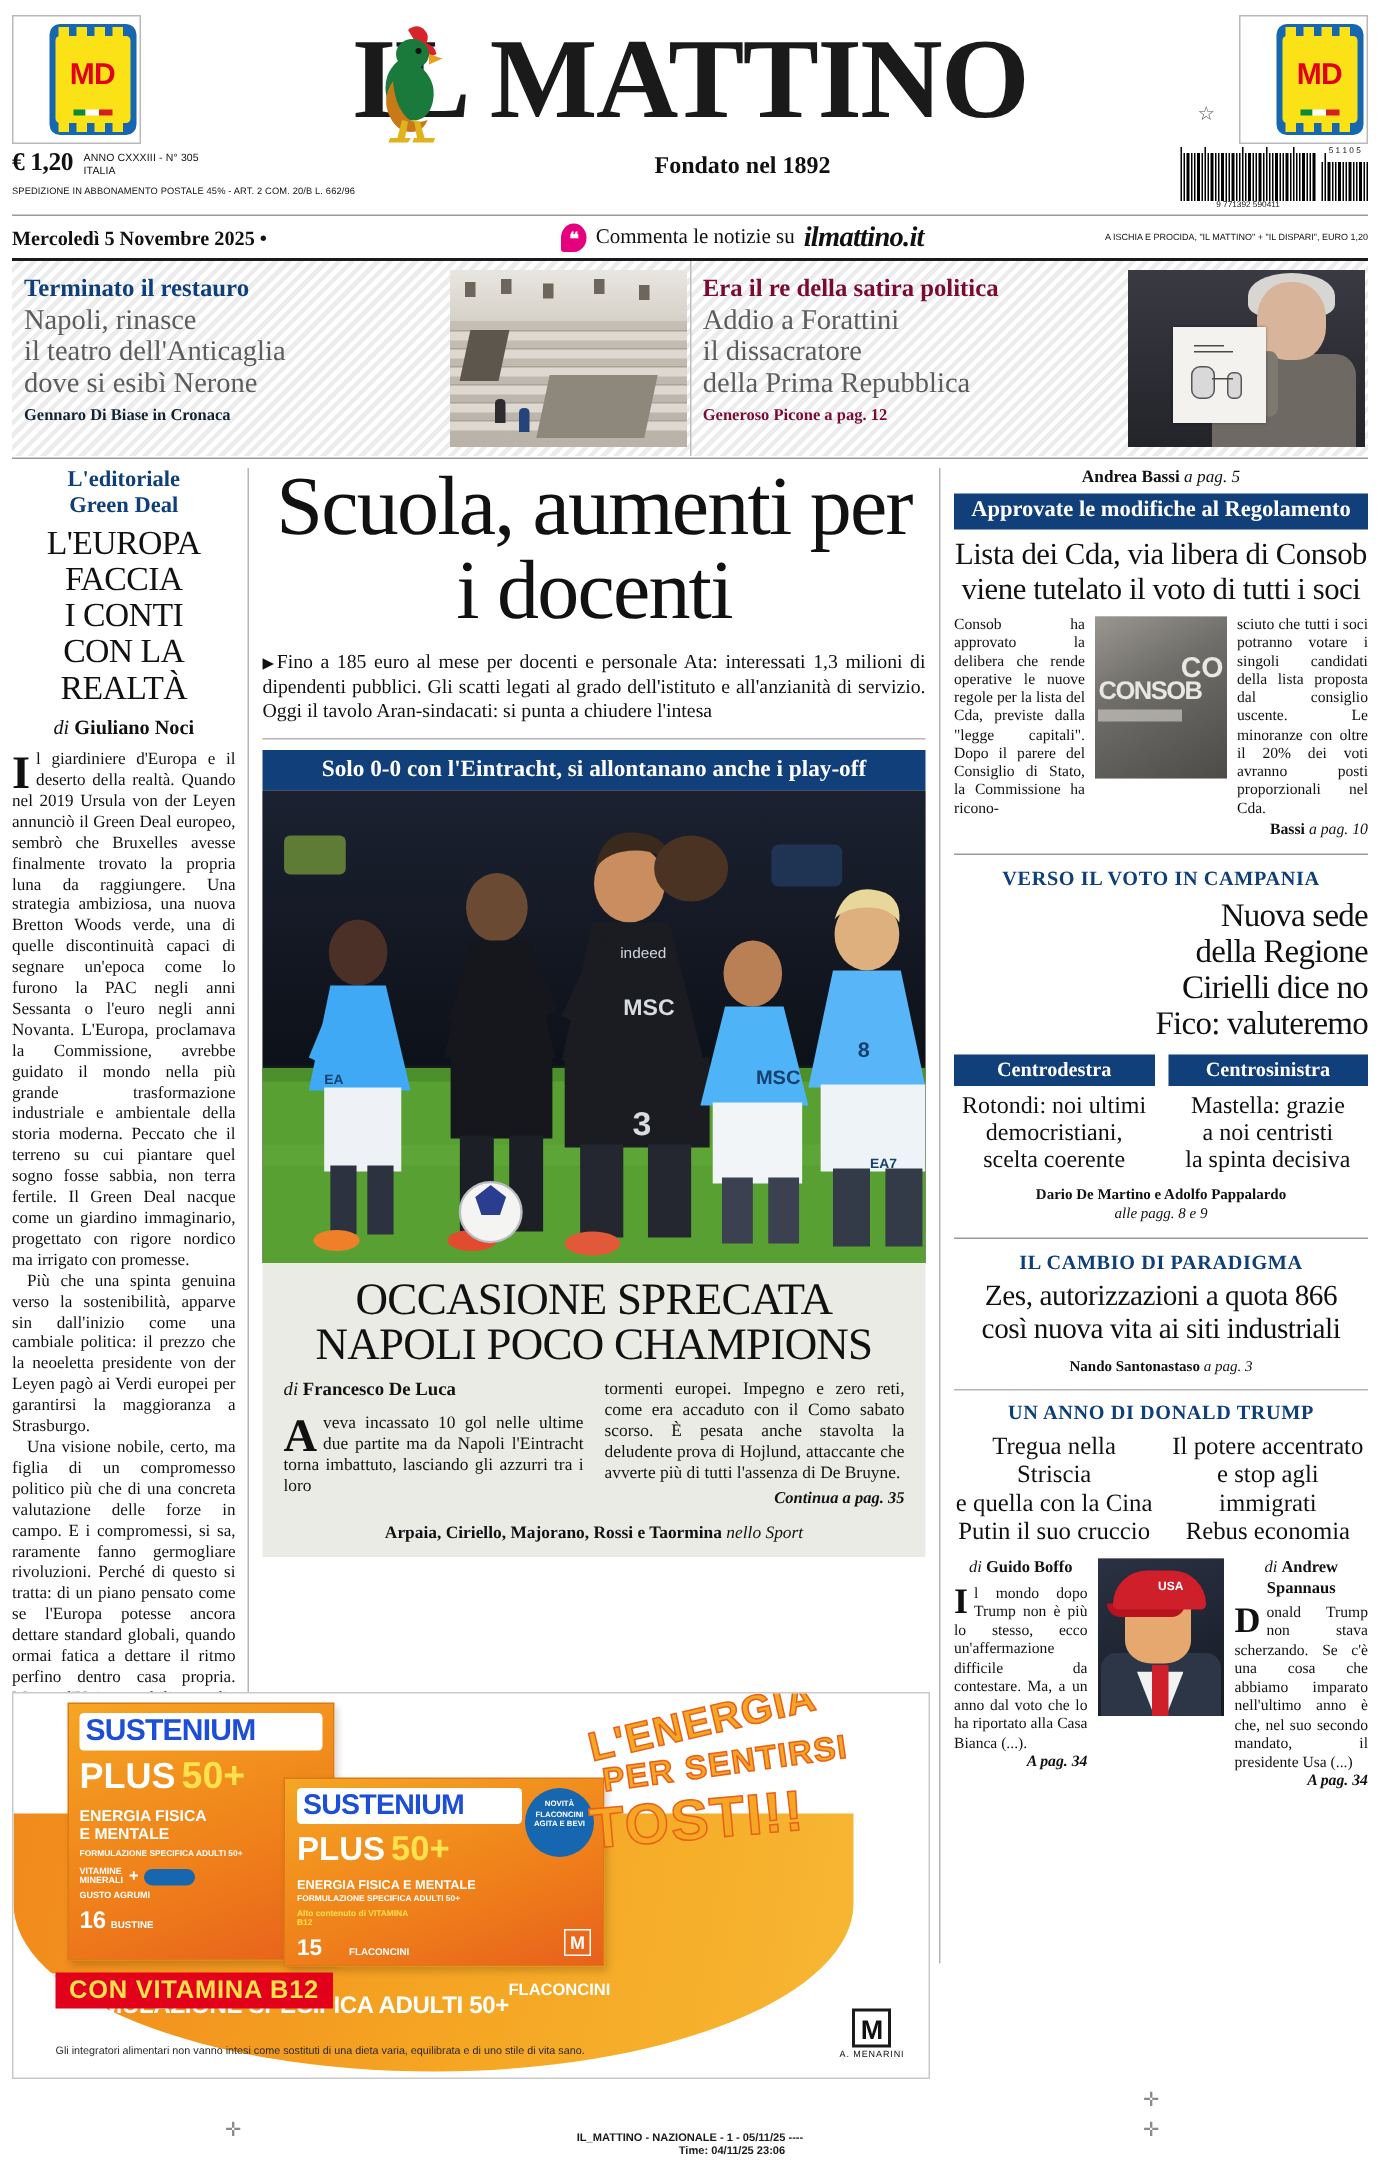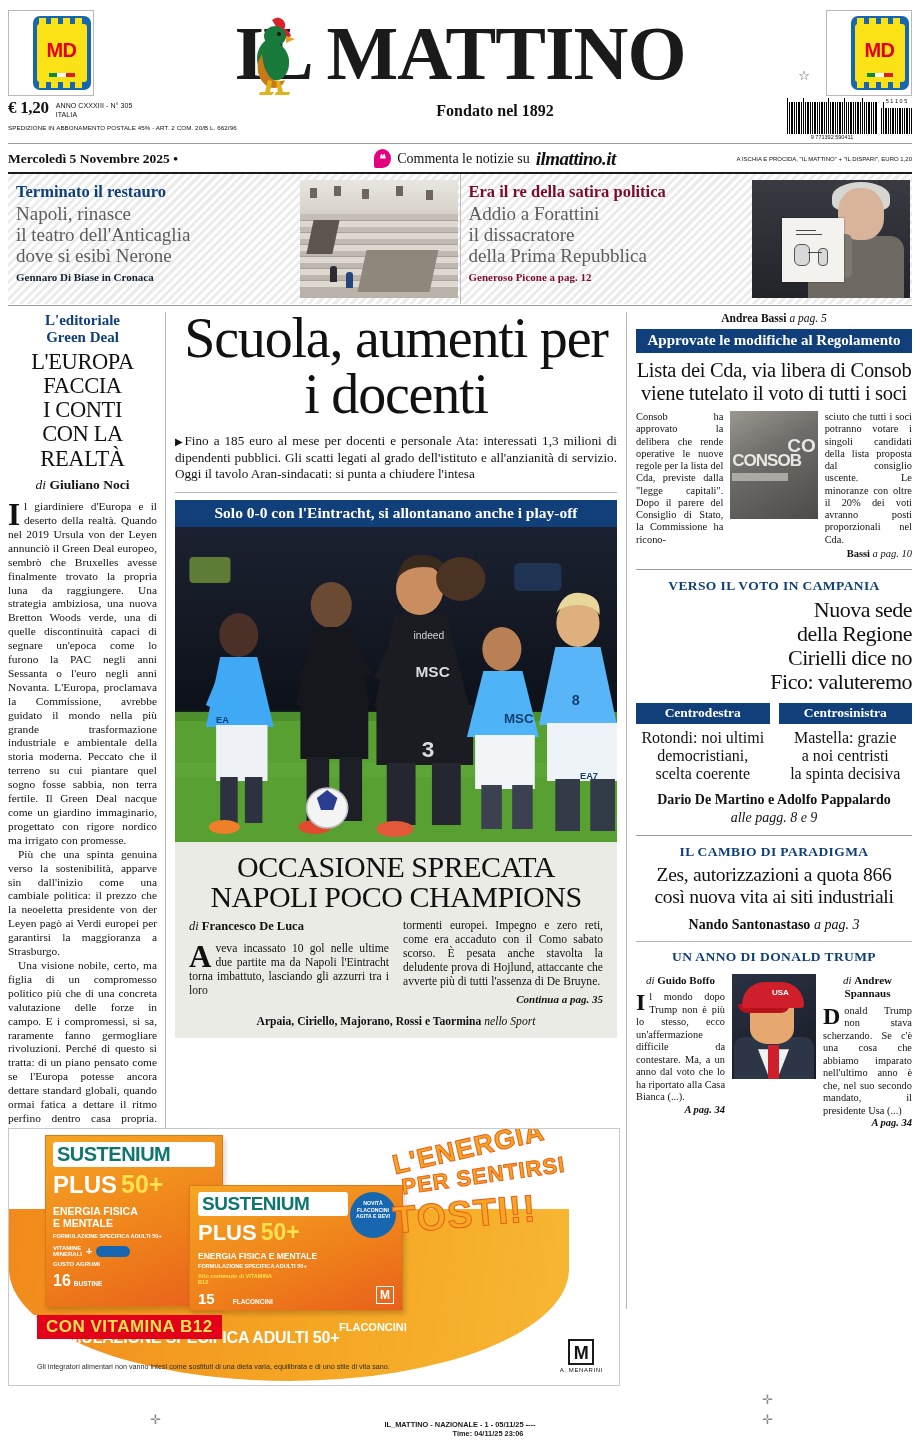--- a/index.html
+++ b/index.html
@@ -160,21 +160,21 @@
   .sep-line { border-top:1px solid #9a9a9a; margin:9px 0 8px; }
   .sep-line2 { border-top:1px solid #b5b5b5; margin:8px 0 7px; }
 
   .r-kicker { text-align:center; color:#0f3f79; font-weight:bold; font-size:13.5px; letter-spacing:0.4px; }
   .r-big { text-align:right; font-size:22px; line-height:1.08; margin-top:4px; letter-spacing:-0.5px; }
 
   .two-band { display:flex; gap:9px; margin-top:10px; }
   .two-band > div { flex:1; }
   .mini-band { background:#113f79; color:#fff; text-align:center; font-weight:bold; font-size:13.5px; padding:2px 0 3px; }
   .mini-head { text-align:center; font-size:16px; line-height:1.12; margin-top:5px; }
-  .mini-by { text-align:center; font-size:14px; font-weight:bold; margin-top:8px; line-height:1.25; }
+  .mini-by { text-align:center; font-size:10px; font-weight:bold; margin-top:8px; line-height:1.25; }
   .mini-by i { font-weight:normal; }
 
   .zes-head { text-align:center; font-size:19.5px; line-height:1.12; margin-top:4px; letter-spacing:-0.3px; }
 
   .trump-cols { display:flex; gap:9px; margin-top:5px; }
   .trump-cols > div { flex:1; text-align:center; font-size:16.5px; line-height:1.14; }
   .trump-body { display:flex; gap:7px; margin-top:9px; font-size:10.4px; line-height:1.2; text-align:justify; }
   .trump-body > div.tcol { flex:1; }
   .t-by { font-size:11px; font-style:italic; text-align:center; margin-bottom:4px; }
   .t-by b { font-style:normal; }
@@ -191,21 +191,21 @@
                    font-weight:bold; font-size:8px; }
   .apag { text-align:right; font-style:italic; font-weight:bold; font-size:10.5px; }
 
   
   .adzone { position:absolute; left:8px; top:1128px; width:612px; height:258px; border:1px solid #c9c9c9; background:#fff; overflow:hidden;}
   .ad-curve { position:absolute; left:0; top:80px; width:560px; height:172px;
               background:linear-gradient(100deg,#f18a1c 0%,#f5a623 55%,#f7b733 100%);
               border-radius:0 0 300px 300px / 0 0 120px 120px; }
   .ad-box { position:absolute; background:linear-gradient(160deg,#f5a623,#ef7f1a 60%,#e8601c);
             border:1px solid #d97b16; box-shadow:2px 3px 5px rgba(0,0,0,.18); }
-  .ad-box .bw { background:#fff; color:#0f766e; font-family:"Liberation Sans",sans-serif; font-weight:bold;
+  .ad-box .bw { background:#fff; color:#1d4ed8; font-family:"Liberation Sans",sans-serif; font-weight:bold;
                 border-radius:3px; text-align:left; padding:1px 4px; }
   .ad-plus { color:#fff; font-family:"Liberation Sans",sans-serif; font-weight:bold; }
   .ad-yellow { color:#ffe14d; font-family:"Liberation Sans",sans-serif; font-weight:bold; }
   .ad-energia { position:absolute; right:14px; top:4px; width:220px; height:160px; }
   .ad-energia span { position:absolute; color:#f5a623; font-family:"Liberation Sans",sans-serif;
                      font-weight:bold; -webkit-text-stroke:1px #e8601c; }
   .ad-strip { position:absolute; left:24px; color:#fff; font-family:"Liberation Sans",sans-serif; font-weight:bold; }
   .ad-vit { position:absolute; left:28px; bottom:46px; background:#e2001a; color:#ffe14d;
             font-family:"Liberation Sans",sans-serif; font-weight:bold; font-size:17px; padding:2px 9px; letter-spacing:0.5px;}
   .ad-disc { position:absolute; left:28px; bottom:14px; font-family:"Liberation Sans",sans-serif;
@@ -643,20 +643,24 @@
         </div>
         <div class="mini-by">
           <span>Nando Santonastaso </span><i>a pag. 3</i>
         </div>
       </div>
 
       <div class="sep-line2"></div>
 
       <div>
         <div class="r-kicker">UN ANNO DI DONALD TRUMP</div>
+        <div class="trump-cols">
+          <div>Tregua nella Striscia<br>e quella con la Cina<br>Putin il suo cruccio</div>
+          <div>Il potere accentrato<br>e stop agli immigrati<br>Rebus economia</div>
+        </div>
         <div class="trump-body">
           <div class="tcol">
             <div class="t-by">
               <span>di </span><b>Guido Boffo</b>
             </div>
             <p><span class="dropcap" style="font-size:24px;">I</span><span>l mondo dopo Trump non è più lo stesso, ecco un'affermazione difficile da contestare. Ma, a un anno dal voto che lo ha riportato alla Casa Bianca (...).</span></p>
             <div class="apag">A pag. 34</div>
           </div>
           <div class="trump-ph">
             <div class="bg"></div>

